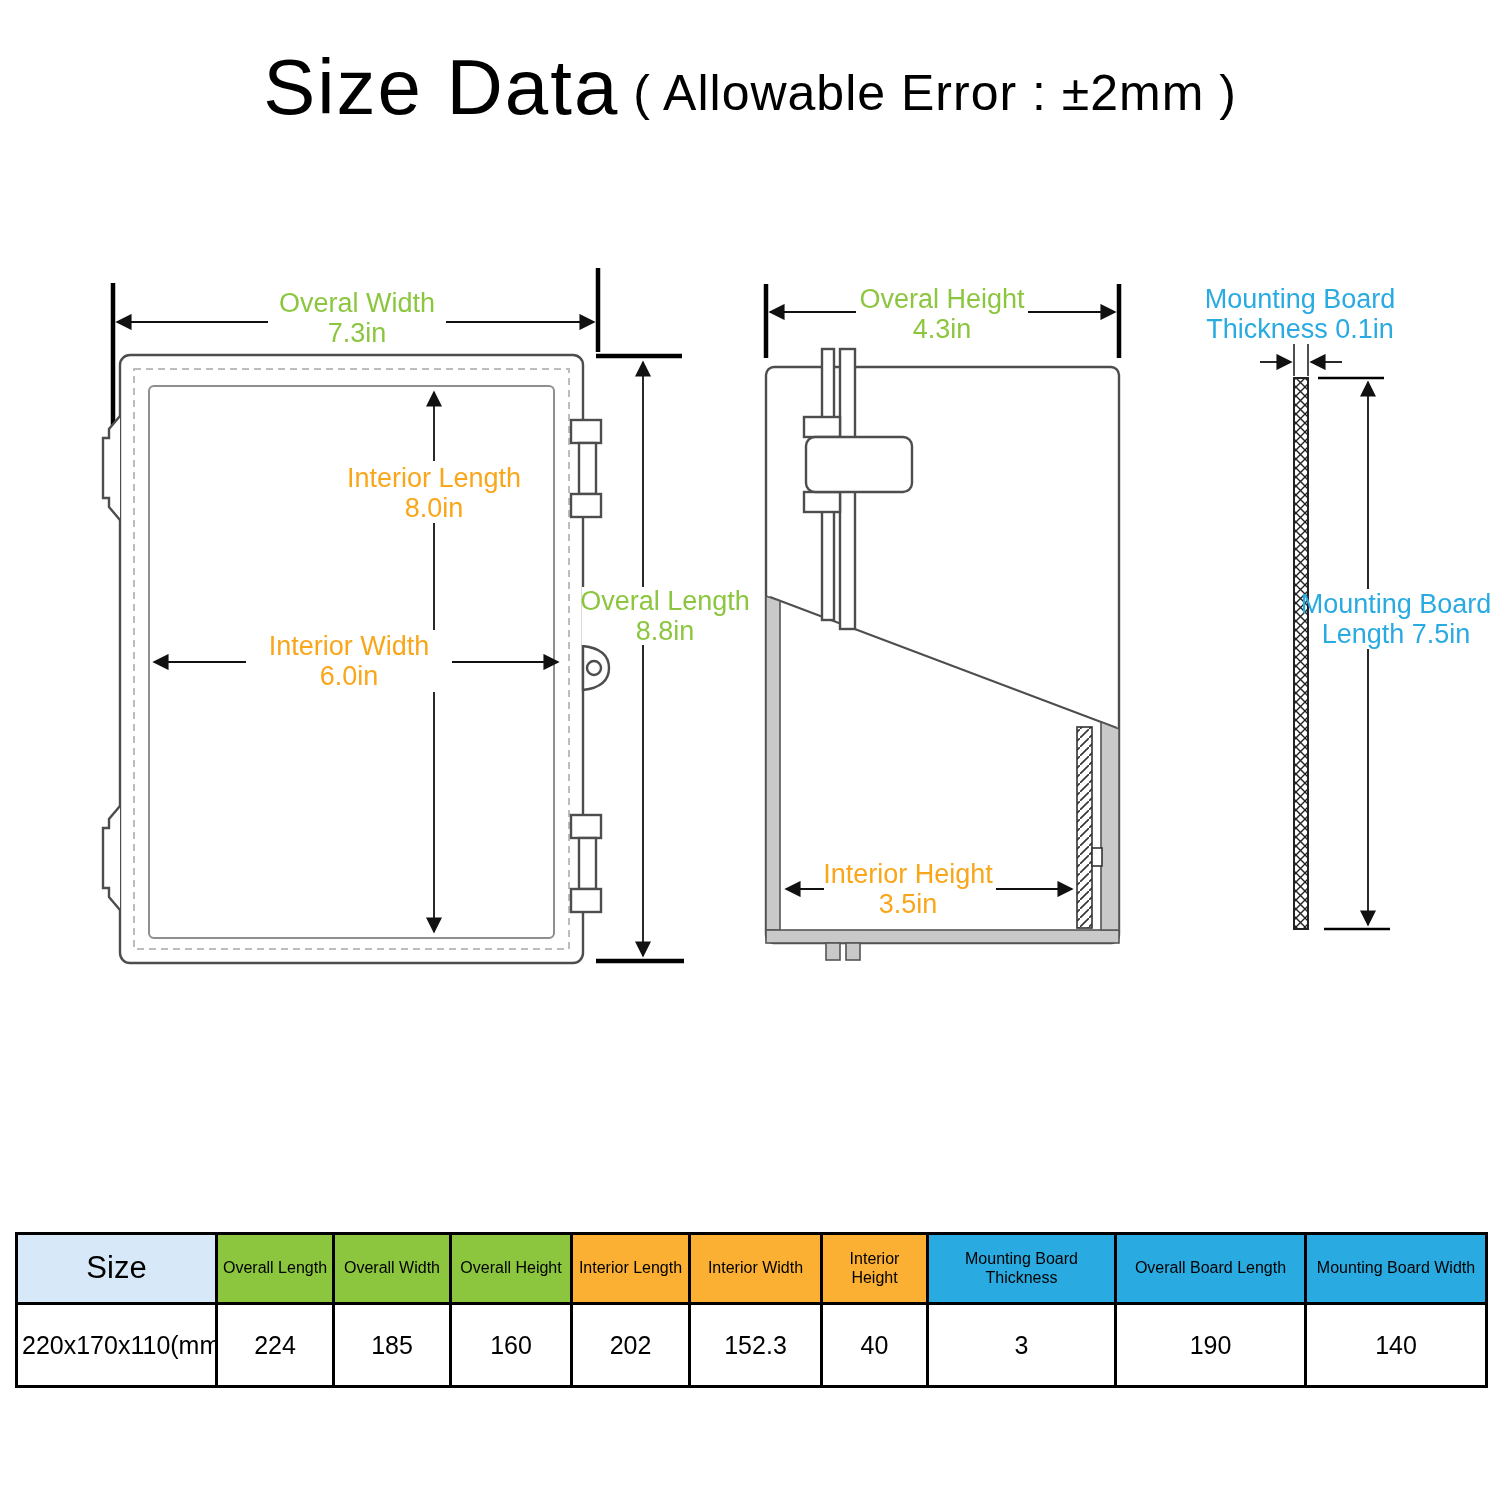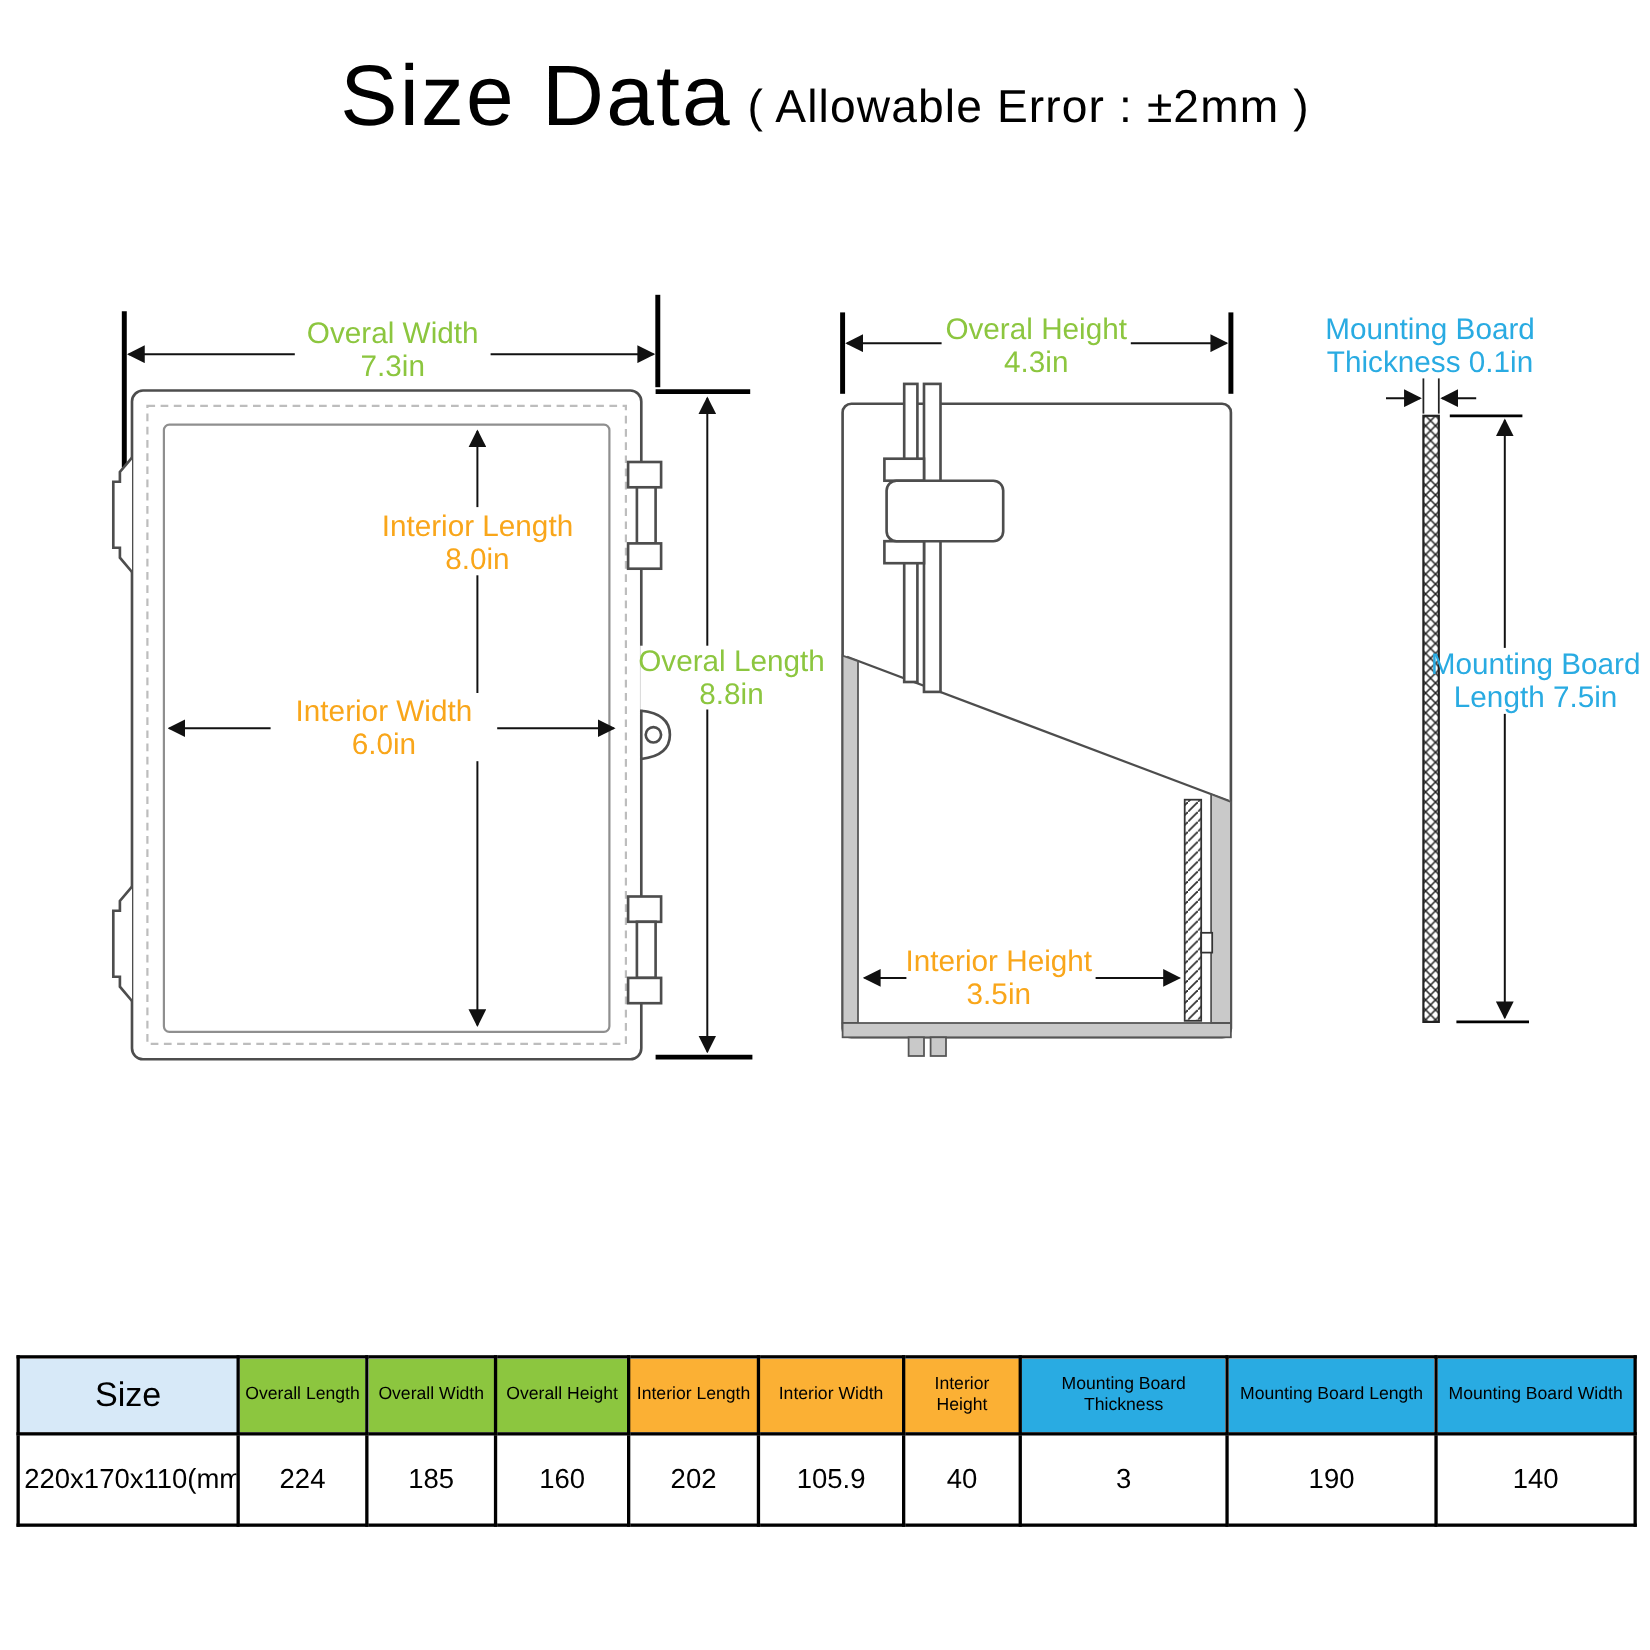--- a/index.html
+++ b/index.html
@@ -15,21 +15,21 @@
   html,body{margin:0;padding:0;background:#ffffff;}
   .canvas{
     position:relative;width:1500px;height:1500px;background:#ffffff;overflow:hidden;
     font-family:"Liberation Sans", sans-serif;color:#111;
   }
   .title-row{
     position:absolute;top:48px;left:0;width:100%;
     display:flex;justify-content:center;align-items:flex-end;gap:14px;z-index:2;
   }
   .title-main{font-size:78px;line-height:1;letter-spacing:2px;color:#000;}
-  .title-note{font-size:42px;line-height:1;padding-bottom:8px;color:#000;letter-spacing:1px;}
+  .title-note{font-size:50px;line-height:1;padding-bottom:8px;color:#000;letter-spacing:1px;}
   svg.diagrams{position:absolute;top:0;left:0;z-index:1;}
   .dim{stroke:var(--ink);stroke-width:1.8;fill:none;}
   .tick{stroke:#000;stroke-width:4.5;fill:none;}
   .tick-thin{stroke:#000;stroke-width:2.5;fill:none;}
   .ext{stroke:#222;stroke-width:1.6;fill:none;}
   .shape{fill:#ffffff;stroke:var(--outline);stroke-width:2.4;}
   .shape-thin{fill:#ffffff;stroke:#8f8f8f;stroke-width:2;}
   .dash{fill:none;stroke:#bdbdbd;stroke-width:2;stroke-dasharray:7 5;}
   .wall{fill:var(--wall);stroke:#555;stroke-width:1.6;}
   .mask{fill:#ffffff;stroke:none;}
@@ -202,32 +202,32 @@
     <thead>
       <tr>
         <th class="hd hd-size">Size</th>
         <th class="hd hd-green">Overall Length</th>
         <th class="hd hd-green">Overall Width</th>
         <th class="hd hd-green">Overall Height</th>
         <th class="hd hd-orange">Interior Length</th>
         <th class="hd hd-orange">Interior Width</th>
         <th class="hd hd-orange">Interior Height</th>
         <th class="hd hd-blue">Mounting Board Thickness</th>
-        <th class="hd hd-blue">Mounting Board Length</th>
+        <th class="hd hd-blue">Overall Board Length</th>
         <th class="hd hd-blue">Mounting Board Width</th>
       </tr>
     </thead>
     <tbody>
       <tr>
         <td class="cell">220x170x110(mm)</td>
         <td class="cell">224</td>
         <td class="cell">185</td>
         <td class="cell">160</td>
         <td class="cell">202</td>
-        <td class="cell">105.9</td>
+        <td class="cell">152.3</td>
         <td class="cell">40</td>
         <td class="cell">3</td>
         <td class="cell">190</td>
         <td class="cell">140</td>
       </tr>
     </tbody>
   </table>
 
 </div>
 

